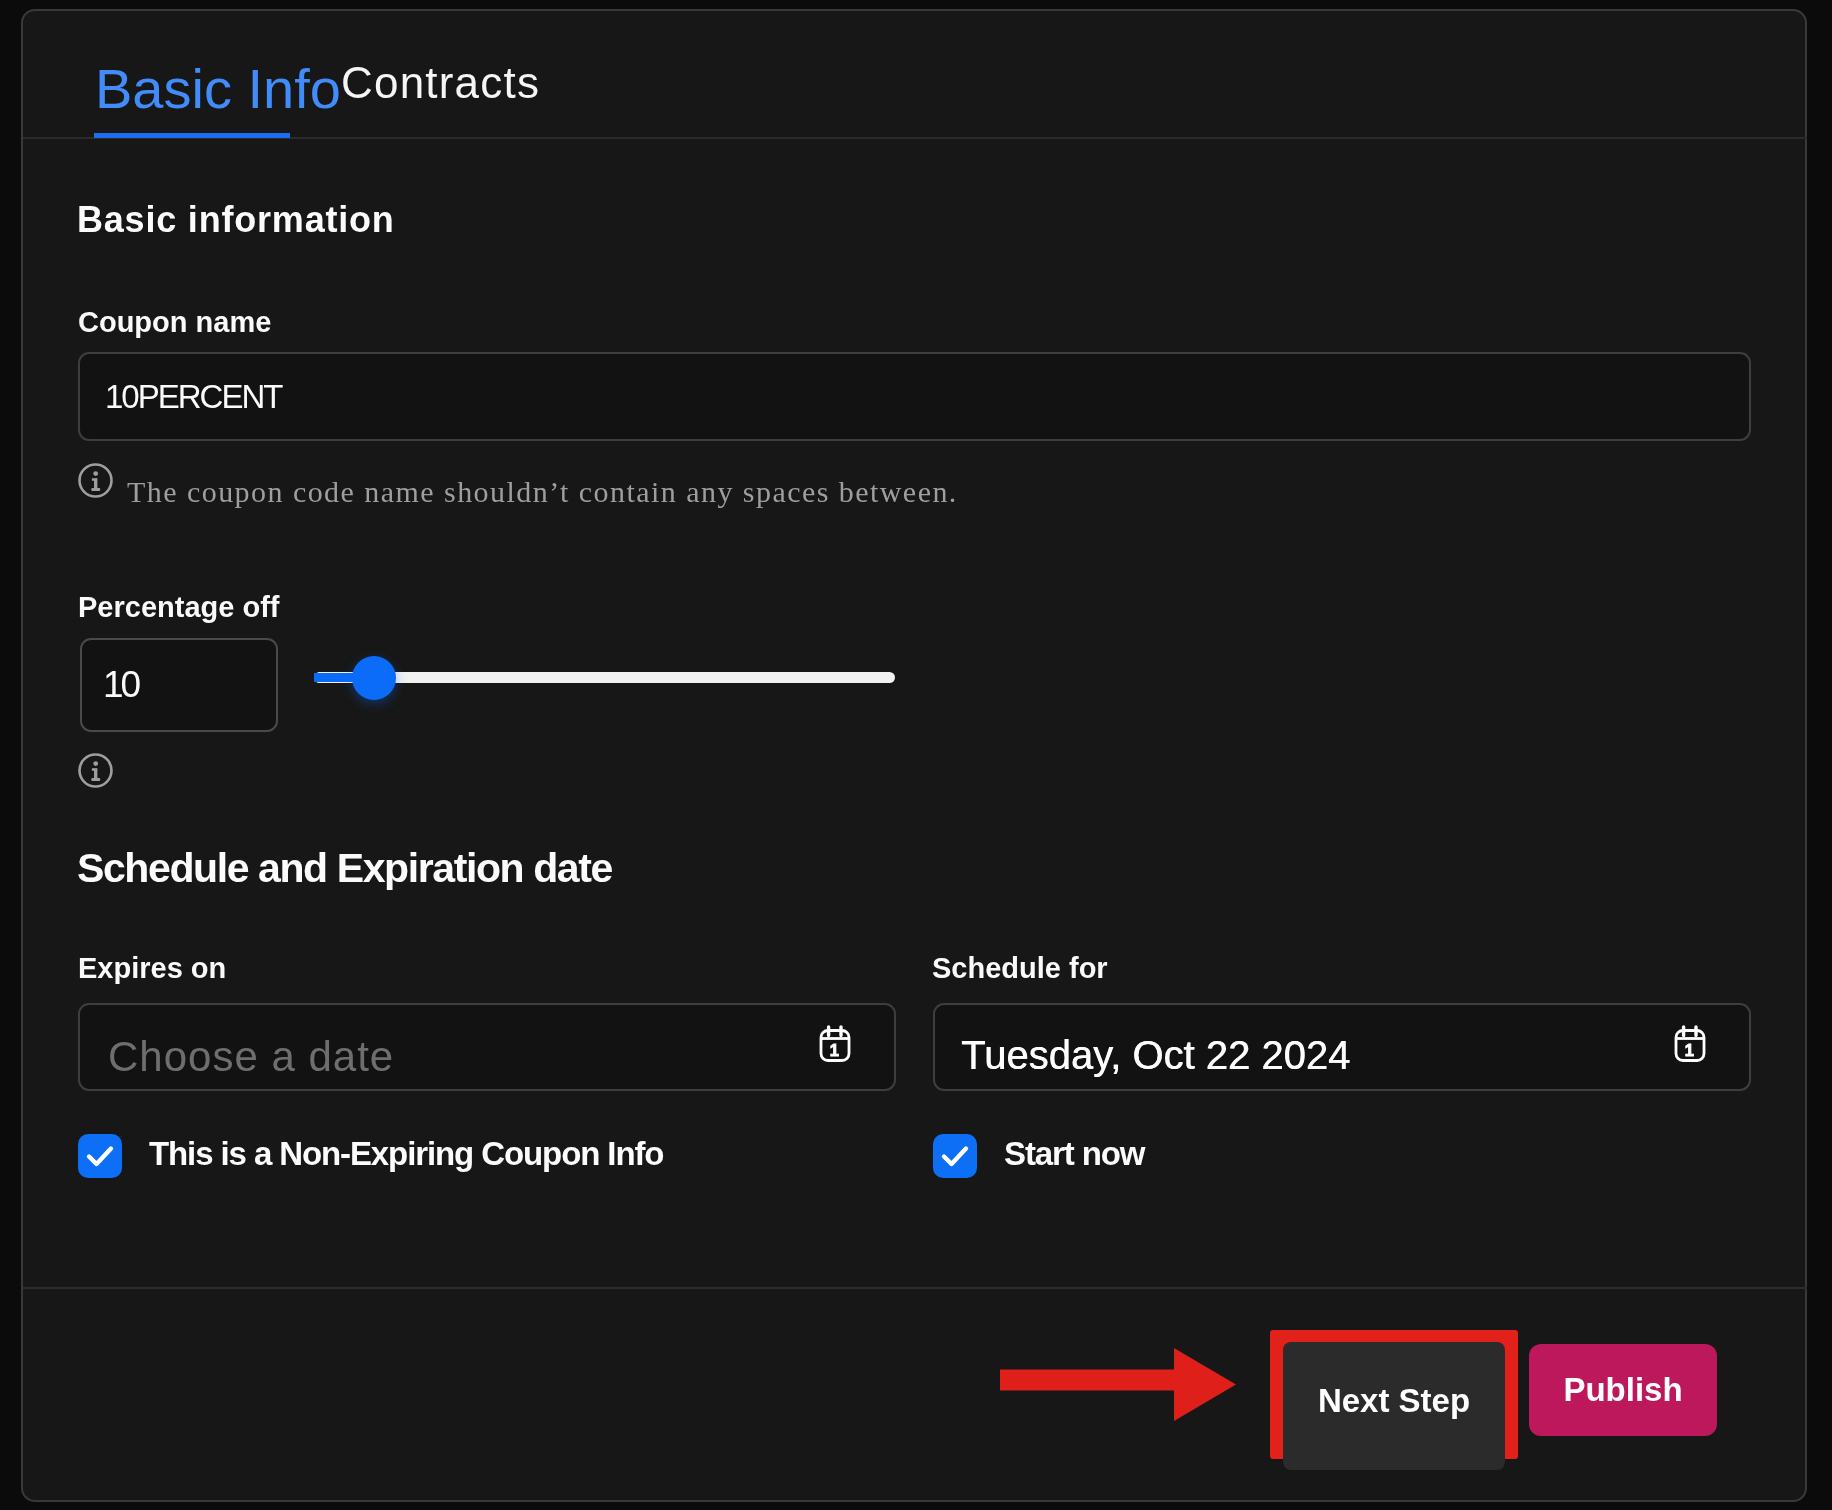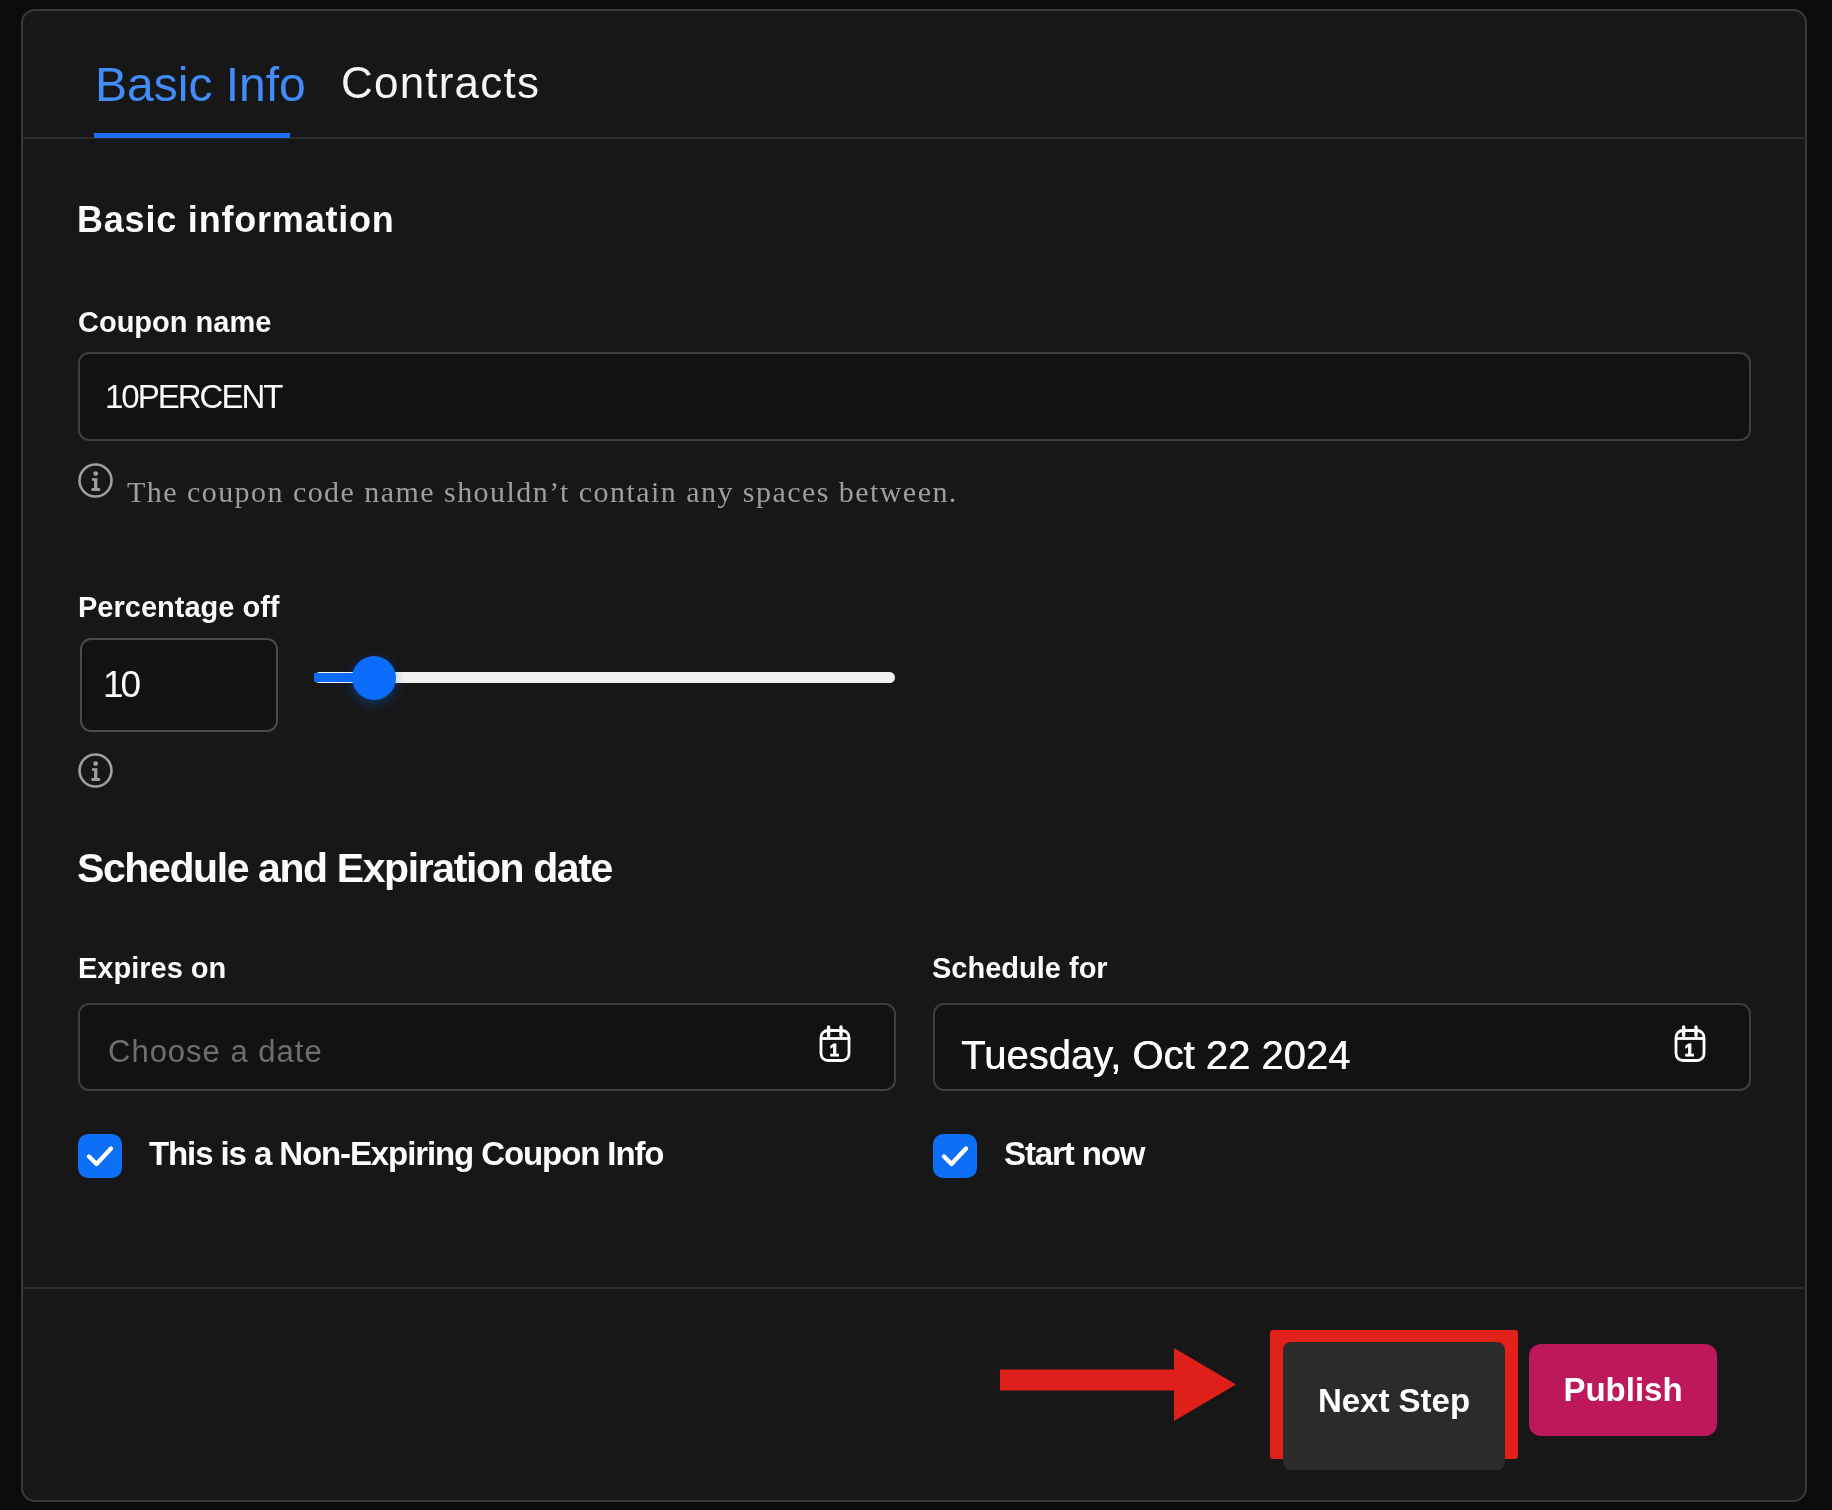--- a/index.html
+++ b/index.html
@@ -1,21 +1,21 @@
 <!DOCTYPE html>
 <html><head>
 <meta charset="utf-8">
 <style>
   * { margin:0; padding:0; box-sizing:border-box; }
   html,body { width:1832px; height:1510px; background:#0b0b0b; overflow:hidden;
     font-family:"Liberation Sans", sans-serif; }
   .abs { position:absolute; }
   .panel { left:21px; top:9px; width:1786px; height:1493px; background:#171717;
     border:2px solid #393939; border-radius:14px; }
-  .tab1 { left:95px; top:61px; font-size:48px; color:#418cf8; line-height:1; }
+  .tab1 { left:95px; top:61px; font-size:56px; color:#418cf8; line-height:1; }
   .tab2 { left:341px; top:61px; font-size:44px; color:#f5f5f5; line-height:1; letter-spacing:1.2px;text-align:right; }
   .tabline { left:94px; top:133px; width:196px; height:5px; background:#1b6ef3; }
   .div1 { left:23px; top:137px; width:1784px; height:2px; background:#2a2a2a; }
   .h1 { left:77px; top:202.4px; font-size:36px; font-weight:bold; letter-spacing:0.8px; color:#fbfbfb; line-height:1; }
   .h2 { left:77px; top:848.3px; font-size:41px; font-weight:bold; letter-spacing:-1.4px; color:#fbfbfb; line-height:1; }
   .lbl { font-size:29px; font-weight:bold; letter-spacing:0px; color:#fafafa; line-height:1; }
   .input { background:#121212; border:2px solid #3e3e3e; border-radius:11px; }
   .couponin { left:78px; top:352px; width:1673px; height:89px; }
   .coupontxt { left:105px; top:379.5px; font-size:33px; letter-spacing:-2px; color:#fafafa; line-height:1; }
   .helper { font-size:30px; letter-spacing:0.55px; color:#9e9e9e; line-height:1; }
@@ -26,21 +26,21 @@
   .thumb { left:352px; top:655.5px; width:44px; height:44px; border-radius:50%; background:#0b6cfa; box-shadow:0 4px 12px rgba(11,108,250,0.35); }
   .datein { top:1003px; width:818px; height:88px; }
   .cb { width:44px; height:44px; border-radius:10px; background:#0d6ff5; top:1134px; }
   .cblbl { font-size:33px; font-weight:bold; letter-spacing:-1.1px; color:#fcfcfc; line-height:1; top:1137px; }
   .div2 { left:23px; top:1287px; width:1784px; height:2px; background:#2c2c2c; }
   .redframe { left:1270px; top:1330px; width:248px; height:129px; background:#e2211a; border-radius:3px; }
   .nextbtn { left:1283px; top:1342px; width:222px; height:128px; background:#2b2b2b; border-radius:8px;
     display:flex; align-items:center; justify-content:center; font-size:33px; font-weight:bold; color:#fff; padding-bottom:10px; }
   .pubbtn { left:1529px; top:1344px; width:188px; height:92px; background:#be185d; border-radius:12px;
     display:flex; align-items:center; justify-content:center; font-size:33px; font-weight:bold; color:#fff; }
-  .datetxt1 { left:108px; top:1035.7px; font-size:31px; letter-spacing:1px; color:#6e6e6e; line-height:1; }
+  .datetxt1 { left:108px; top:1035.7px; font-size:42px; letter-spacing:1px; color:#6e6e6e; line-height:1; }
   .datetxt2 { left:961px; top:1034.9px; font-size:40px; color:#fdfdfd; line-height:1;
     text-shadow:0.6px 0 0 #fdfdfd; }
 </style>
 </head>
 <body>
 <div style="filter:brightness(1.0); width:1832px; height:1510px; position:relative;">
 <div class="abs panel"></div>
 <div class="abs tab1">Basic Info</div>
 <div class="abs tab2">Contracts</div>
 <div class="abs div1"></div>

